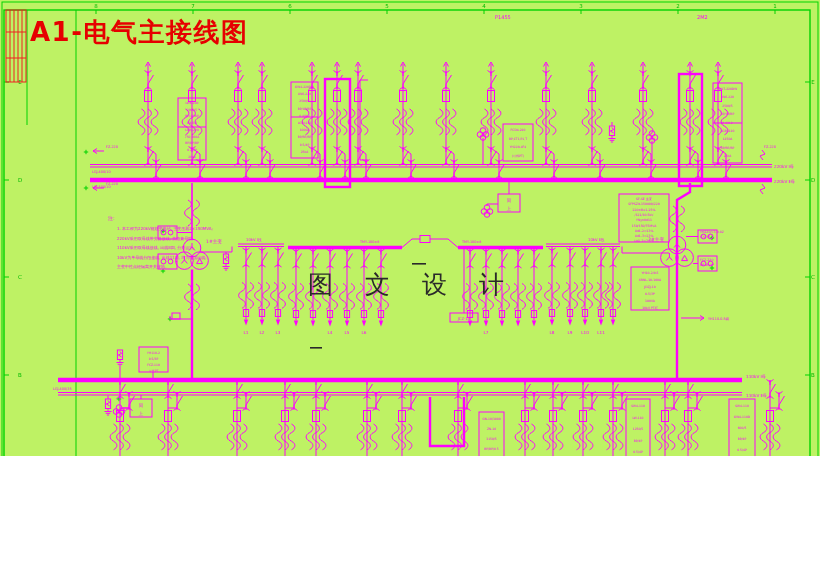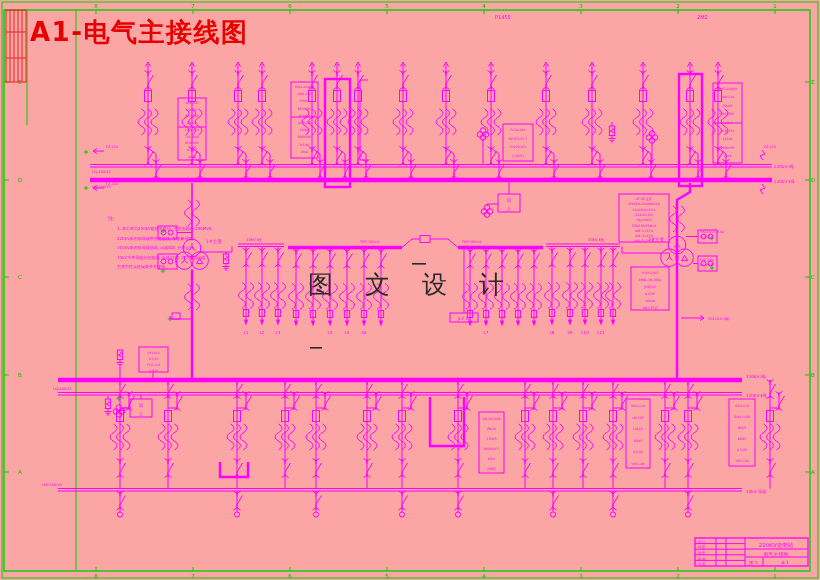--- a/index.html
+++ b/index.html
@@ -1,16 +1,16 @@
 <!DOCTYPE html>
 <html><head>
 <meta charset="utf-8">
 <style>
   html,body{margin:0;padding:0;background:#fff;}
-  #sheet{position:relative;width:820px;height:580px;background:#fca5a5;overflow:hidden;}
+  #sheet{position:relative;width:820px;height:456px;background:#bef264;overflow:hidden;}
   svg{display:block;}
   svg text{font-family:"DejaVu Sans",sans-serif;fill:#FF00FF;stroke:none;}
   .mg{stroke:#FF00FF;fill:none;stroke-width:1;}
   .gr{stroke:#00D300;fill:none;stroke-width:1;}
   .rd{stroke:#EE2020;fill:none;stroke-width:1;}
   .gt{fill:#00BB00;}
   .rt{fill:#E60000;font-weight:bold;}
   .bt{fill:#2A2A2A;}
 </style>
 </head>

